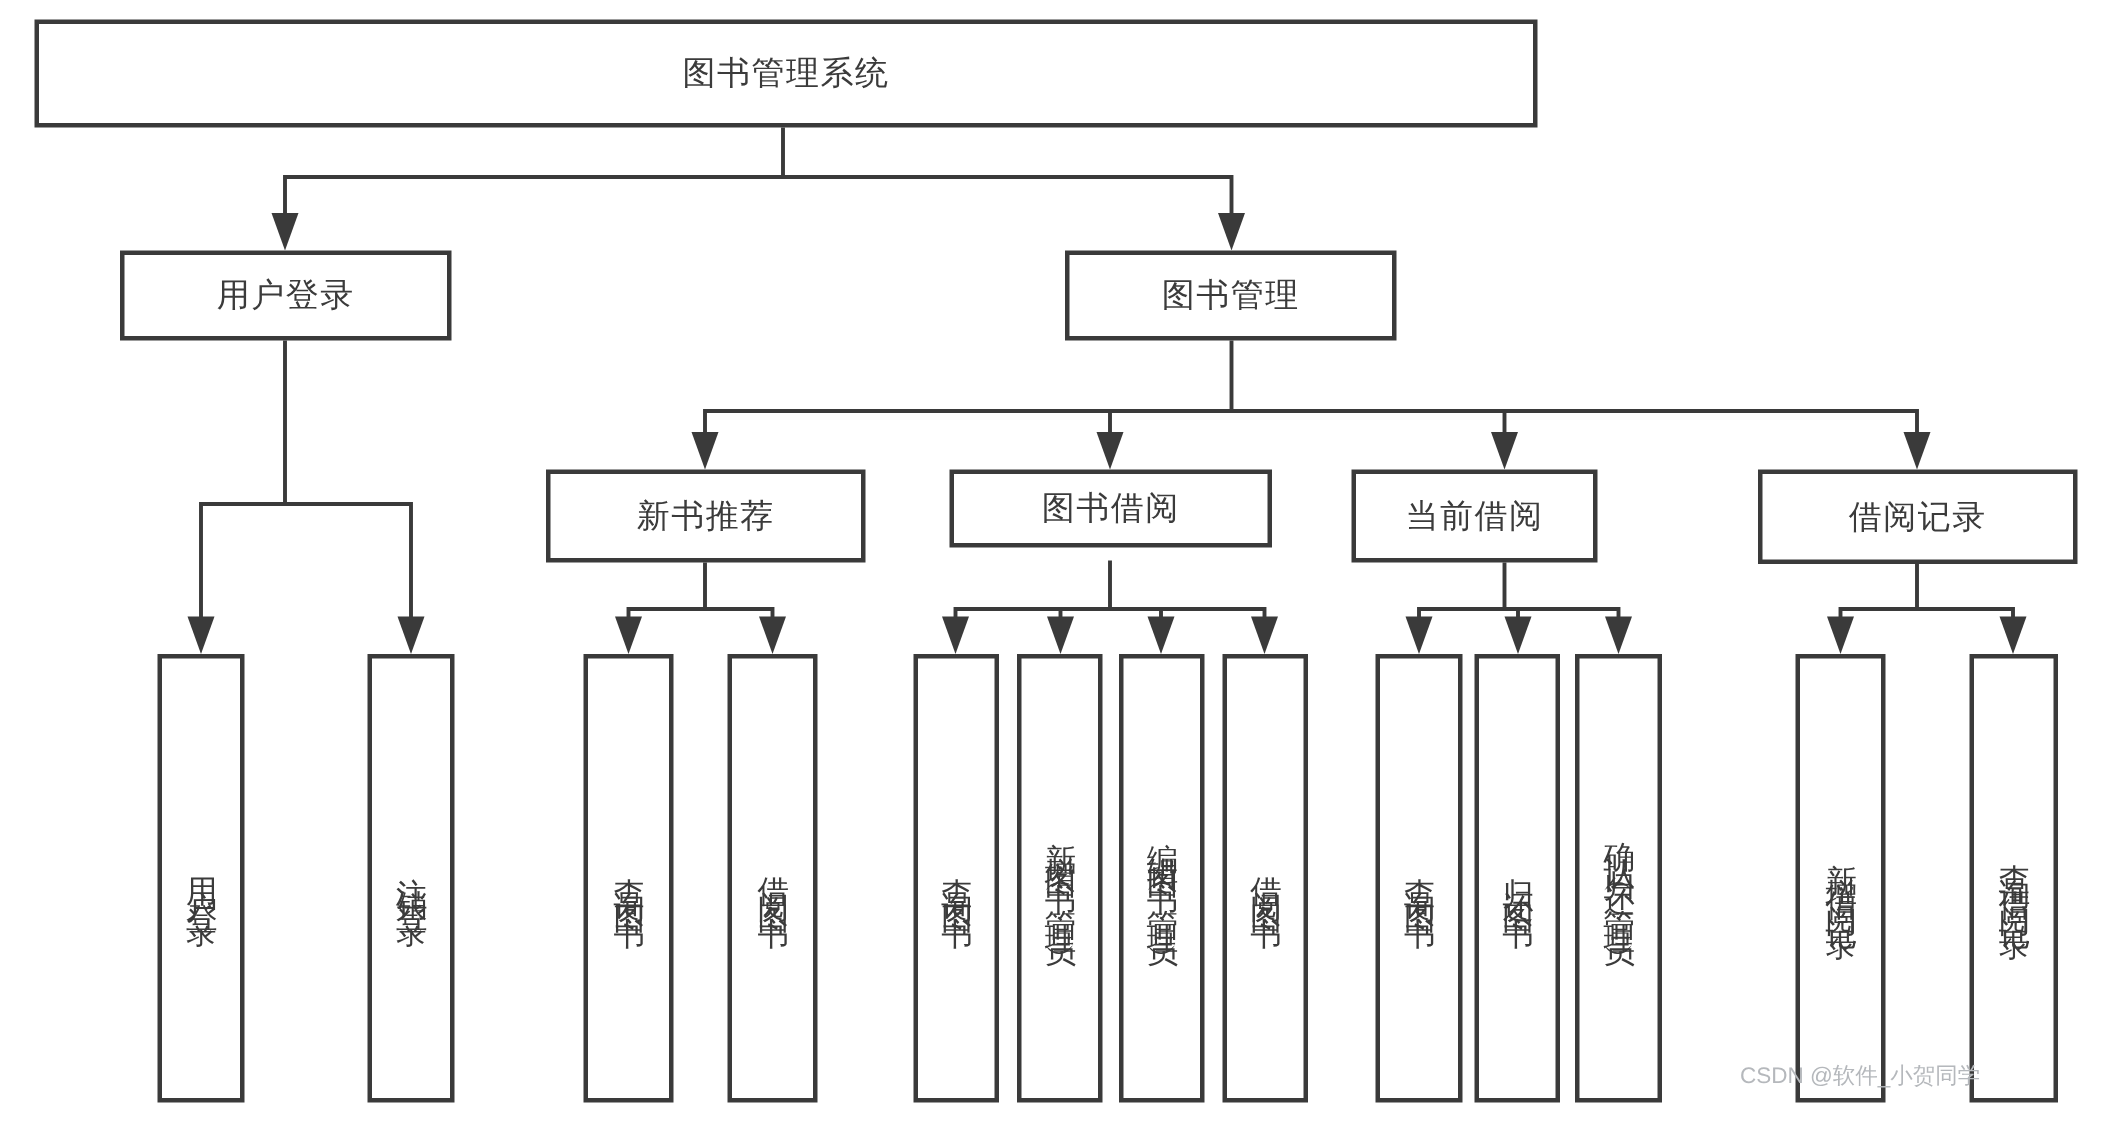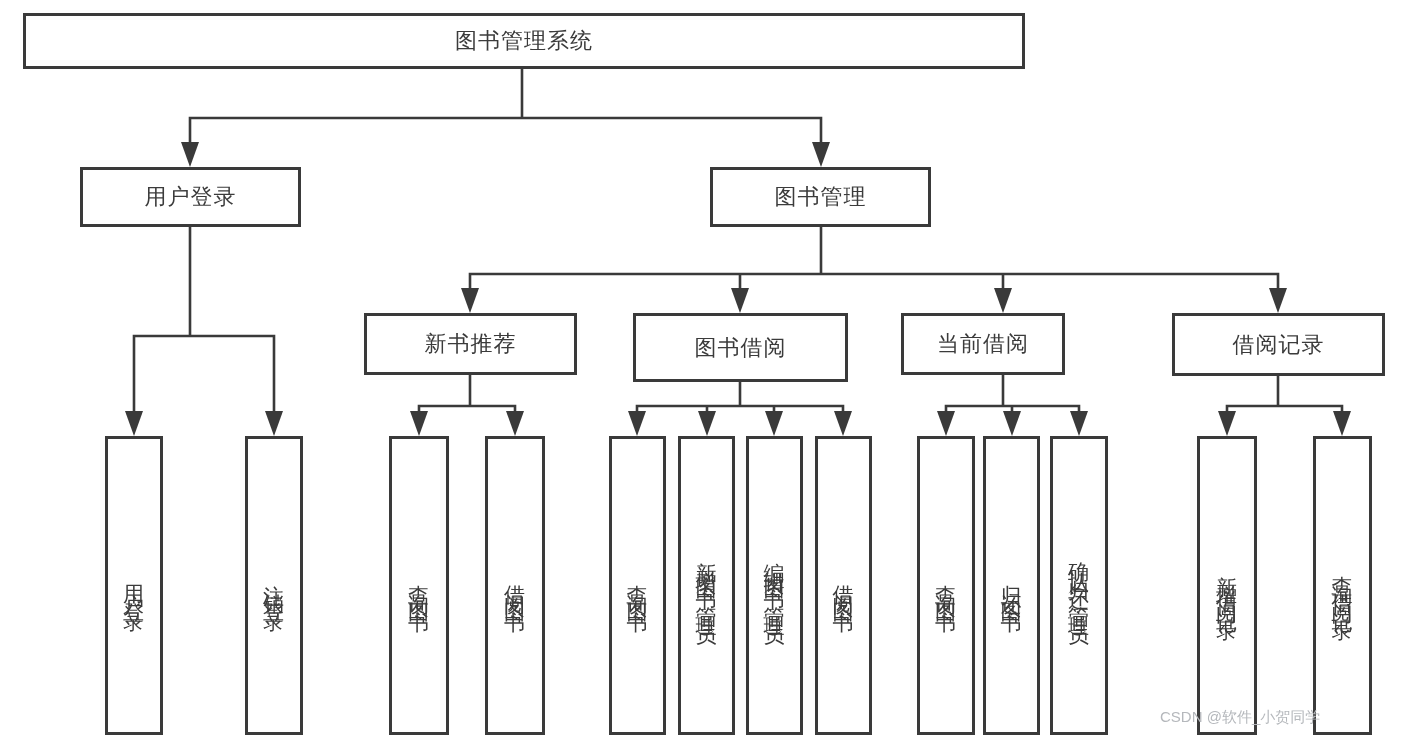--- a/index.html
+++ b/index.html
@@ -41,25 +41,25 @@
   }
   .leaf .label {
     writing-mode: vertical-rl;
     text-orientation: mixed;
     font-size: 21px;
     letter-spacing: 9px;
     line-height: 1;
     white-space: nowrap;
   }
   
-  .n-root   { left: 23px;   top: 13px;  width: 1002px; height: 56px; }
+  .n-root   { left: 23px;   top: 13px;  width: 1002px; height: 72px; }
   .n-ulg    { left: 80px;   top: 167px; width: 221px;  height: 60px; }
   .n-bmg    { left: 710px;  top: 167px; width: 221px;  height: 60px; }
   .n-nbr    { left: 364px;  top: 313px; width: 213px;  height: 62px; }
-  .n-bb     { left: 633px;  top: 313px; width: 215px;  height: 69px; }
+  .n-bb     { left: 633px;  top: 313px; width: 215px;  height: 52px; }
   .n-cb     { left: 901px;  top: 313px; width: 164px;  height: 62px; }
   .n-br     { left: 1172px; top: 313px; width: 213px;  height: 63px; }
   
   .n-l1  { left: 105px;  top: 436px; width: 58px; height: 299px; }
   .n-l2  { left: 245px;  top: 436px; width: 58px; height: 299px; }
   .n-l3  { left: 389px;  top: 436px; width: 60px; height: 299px; }
   .n-l4  { left: 485px;  top: 436px; width: 60px; height: 299px; }
   .n-l5  { left: 609px;  top: 436px; width: 57px; height: 299px; }
   .n-l6  { left: 678px;  top: 436px; width: 57px; height: 299px; }
   .n-l7  { left: 746px;  top: 436px; width: 57px; height: 299px; }

